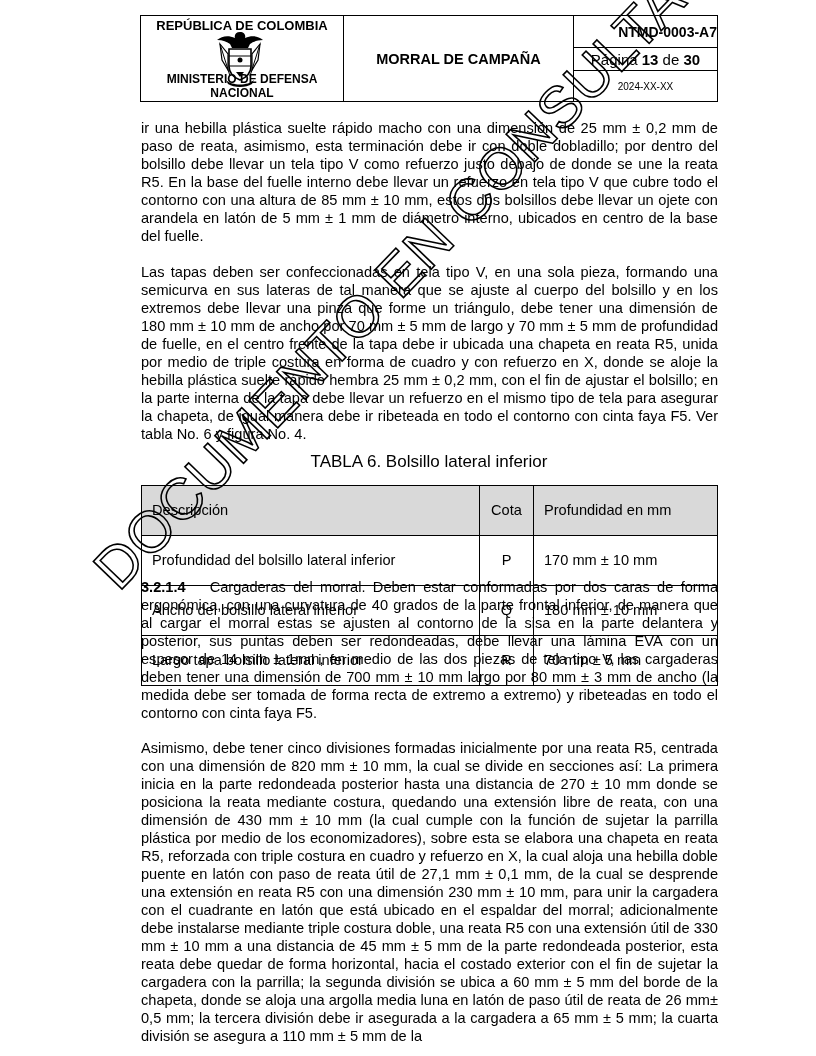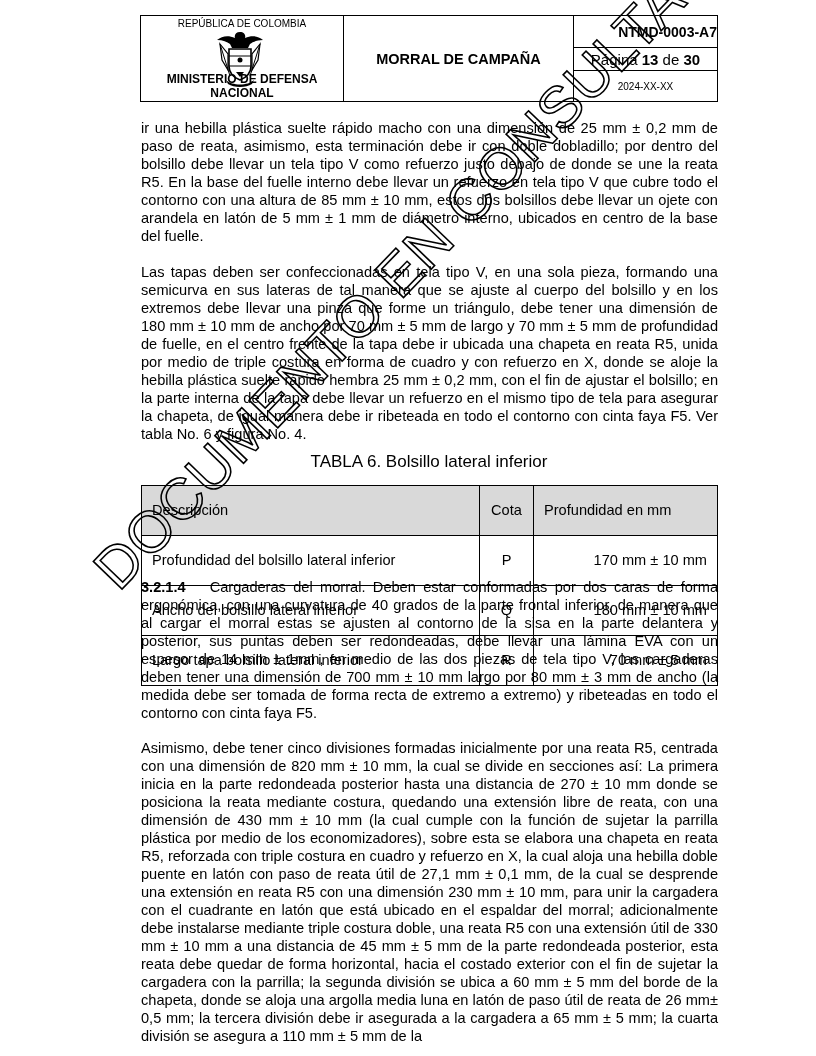--- a/index.html
+++ b/index.html
@@ -6,36 +6,36 @@
   body { width: 816px; height: 1056px; position: relative; overflow: hidden; font-family: "Liberation Sans", sans-serif; color: #000; }
 
   
   .hdr { position: absolute; left: 140px; top: 15px; width: 578px; height: 87px; border-collapse: collapse; }
   .hdr td { border: 1px solid #000; padding: 0; vertical-align: middle; text-align: center; }
   .hdr .logo-cell { width: 202px; position: relative; }
   .hdr .title-cell { width: 229px; font-weight: bold; font-size: 14.5px; }
   .hdr .code-cell { font-weight: bold; font-size: 14px; height: 31px; text-align: right; }
   .hdr .page-cell { font-size: 15px; height: 22px; }
   .hdr .date-cell { font-size: 10px; margin-top: 48px; }
-  .logo-top { position: absolute; top: 2px; left: 0; right: 0; font-size: 10px; font-weight: normal; text-align: center; }
+  .logo-top { position: absolute; top: 2px; left: 0; right: 0; font-size: 13px; font-weight: bold; text-align: center; }
   .logo-bot { position: absolute; bottom: 1px; left: 0; right: 0; font-size: 12px; font-weight: bold; text-align: center; }
   .logo-svg { position: absolute; top: 14px; left: 73px; width: 52px; height: 58px; }
 
   
   .para { position: absolute; left: 141px; width: 577px; font-size: 14.6px; line-height: 18px; text-align: justify; }
   .sec-num { font-weight: bold; margin-right: 24px; }
 
   .caption { position: absolute; left: 0; width: 816px; top: 452px; text-align: center; font-size: 17px; padding-left: 42px; box-sizing: border-box; }
 
   
   .dtab { position: absolute; left: 141px; top: 485px; width: 577px; border-collapse: collapse; font-size: 14.6px; }
   .dtab th, .dtab td { border: 1px solid #000; padding: 0 10px; height: 17px; line-height: 17px; font-weight: normal; }
   .dtab th { background: #d9d9d9; text-align: left; }
   .dtab th.c2, .dtab td.c2 { text-align: center; width: 33px; padding: 16px 10px; }
-  .dtab td.c3 { text-align: right; margin-top: 10px; }
+  .dtab td.c3 { text-align: left; margin-top: 10px; }
   .dtab .c1 { width: 317px; }
 
   
   .watermark { position: absolute; left: 80px; top: 555px; width: 870px; transform-origin: 0 0; transform: rotate(-46deg); font-size: 58px; font-family: "Liberation Sans", sans-serif; color: transparent; -webkit-text-stroke: 1.6px #000; letter-spacing: 1px; white-space: nowrap; pointer-events: none; }
 </style>
 </head>
 <body>
 
 <table class="hdr">
   <tbody>

